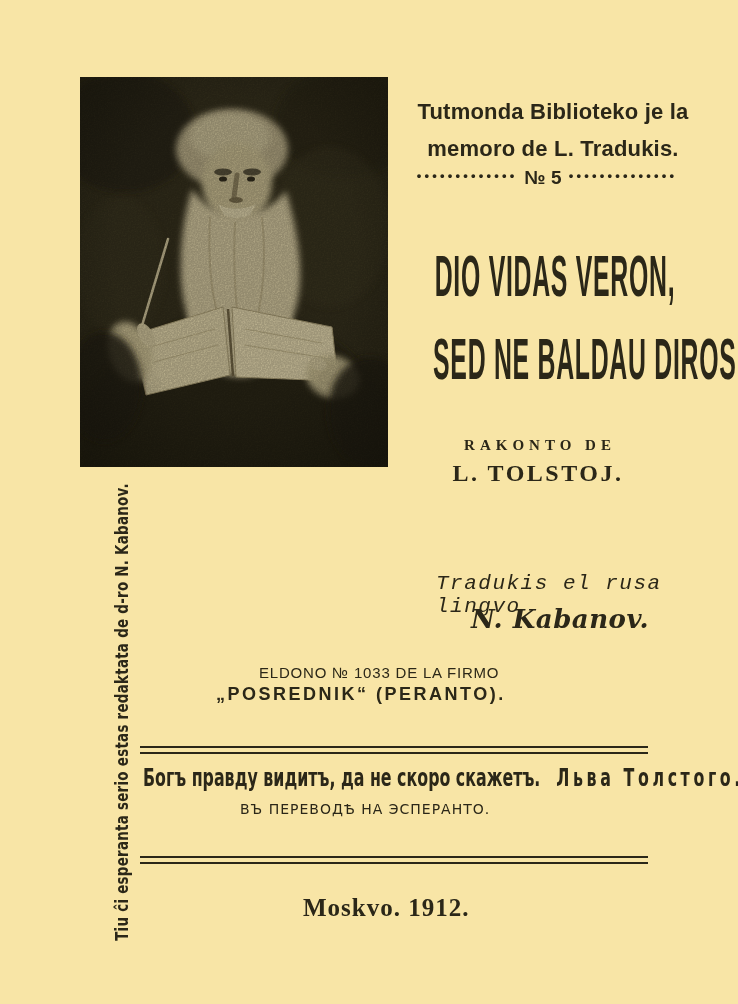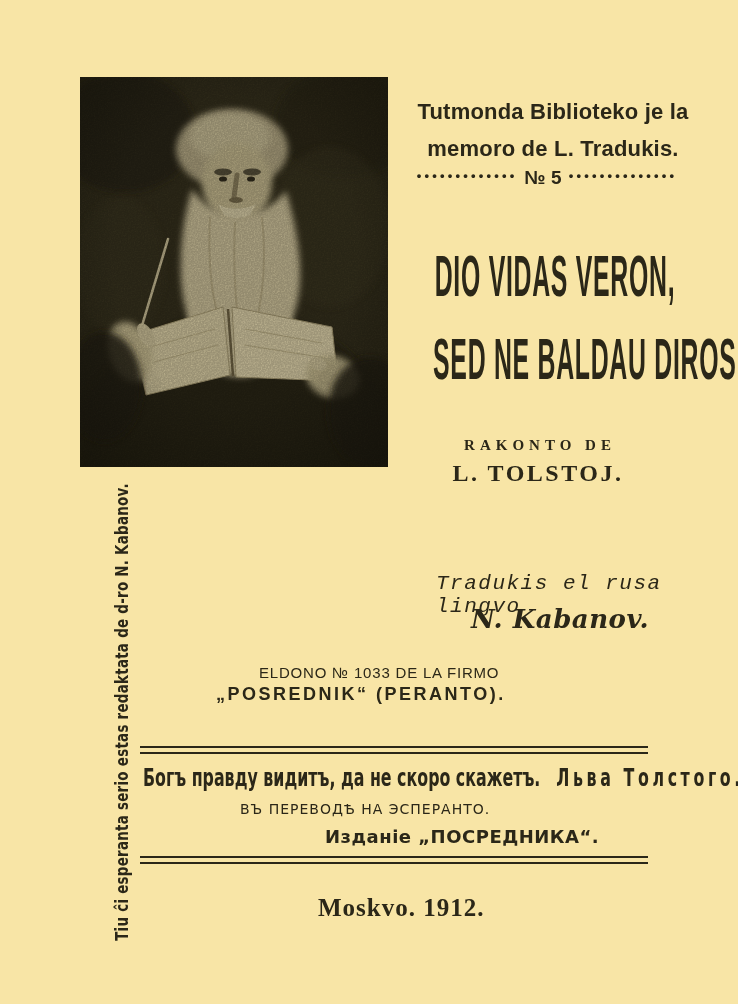--- a/index.html
+++ b/index.html
@@ -102,21 +102,21 @@
   #rus3{
     left:325px;top:826px;
     font-family:"DejaVu Sans",sans-serif;
     font-weight:bold;font-size:18px;letter-spacing:.5px;
   }
 
   
   #moskvo{
     left:303px;top:894px;
     font-family:"Liberation Serif",serif;
-    font-weight:bold;font-size:25px;letter-spacing:1px;margin-left:15px;
+    font-weight:bold;font-size:25px;letter-spacing:1px;
   }
 </style>
 </head>
 <body>
 
 <div id="cover">
 
   <svg id="photo" class="abs" role="img" viewBox="0 0 308 390" width="308" height="390" aria-label="Photograph of L. Tolstoj reading a letter">
     <defs>
       <radialGradient id="vig" cx="50%" cy="45%" r="72%">
@@ -202,17 +202,16 @@
   <div id="eldono2" class="abs">„POSREDNIK“ (PERANTO).</div>
 
   <div id="rule-top" class="abs dbl-rule"></div>
   <div id="rule-bottom" class="abs dbl-rule"></div>
 
   <div id="rus1" class="abs">
     <span id="rus1-main">Богъ правду видитъ, да не скоро скажетъ.</span>
     <span id="rus1-author">Льва Толстого.</span>
   </div>
   <div id="rus2" class="abs">ВЪ ПЕРЕВОДѢ НА ЭСПЕРАНТО.</div>
-  <div id="rus3" class="abs">Изданіе „ПОСРЕДНИКА“.</div>
 
   <div id="moskvo" class="abs">Moskvo. 1912.</div>
 
 </div>
 
 </body></html>

